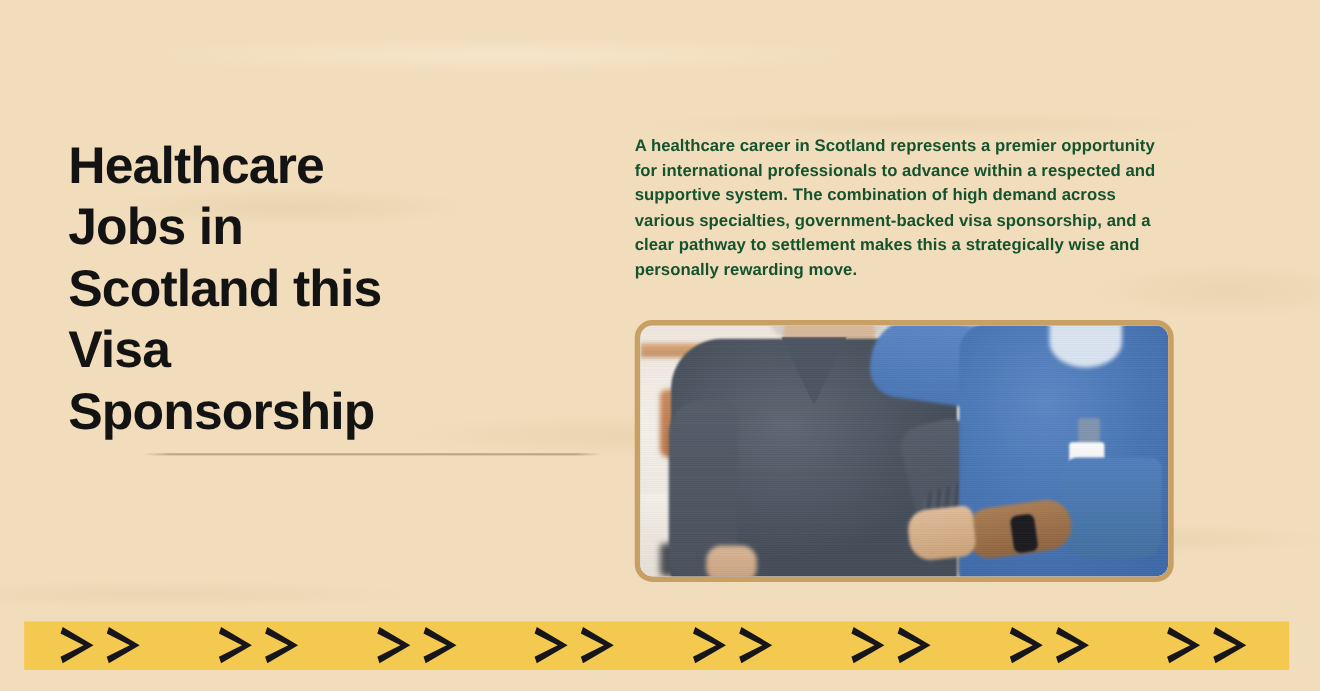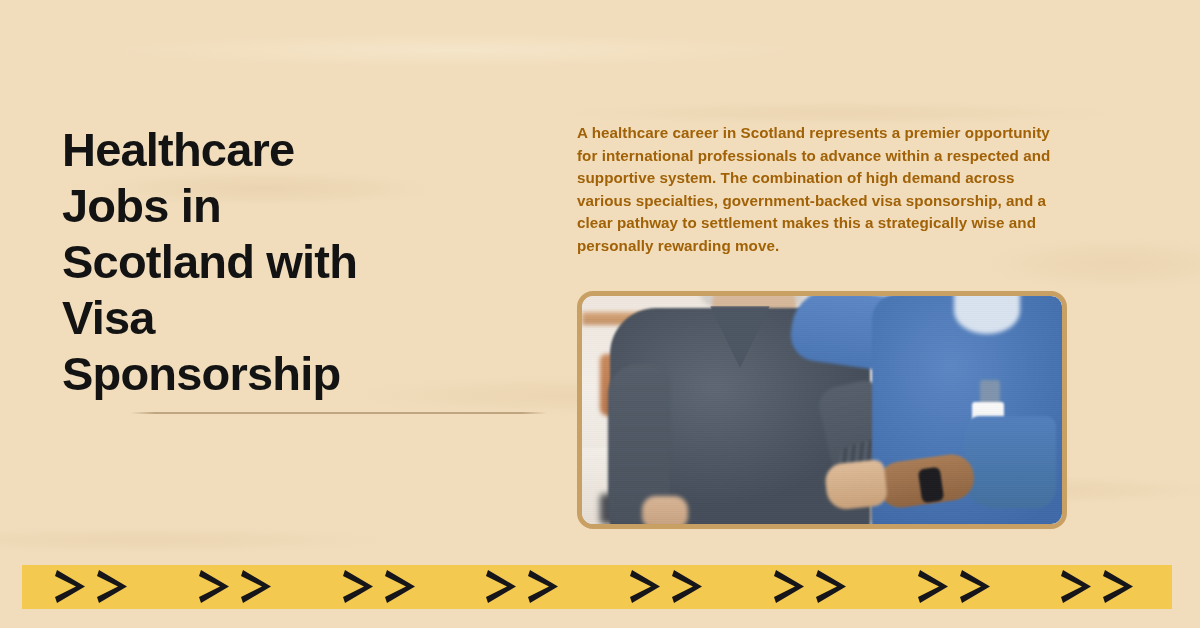--- a/index.html
+++ b/index.html
@@ -76,21 +76,21 @@
        rgba(150,120,80,0.0) 100%);
   }
 
   
   .body-copy{
     position:absolute;left:577px;top:122px;width:487px;
     margin:0;
     font-size:15.2px;
     line-height:22.6px;
     font-weight:600;
-    color:#a16207;
+    color:#14532d;
     letter-spacing:0.05px;
   }
 
   
   .photo-frame{
     position:absolute;left:577px;top:291px;width:490px;height:238px;
     border:5px solid #c9a063;
     border-radius:16px;
     box-sizing:border-box;
     overflow:hidden;
@@ -283,21 +283,21 @@
 </style>
 </head>
 <body>
 
 <div class="wood-bg"></div>
 <div class="wood-knots"></div>
 
 <div class="title-block">
   <h1 class="headline">Healthcare
 Jobs in
-Scotland with
+Scotland this
 Visa
 Sponsorship</h1>
 </div>
 <div class="title-rule"></div>
 
 <p class="body-copy">A healthcare career in Scotland represents a premier opportunity for international professionals to advance within a respected and supportive system. The combination of high demand across various specialties, government-backed visa sponsorship, and a clear pathway to settlement makes this a strategically wise and personally rewarding move.</p>
 
 <div class="photo-frame">
   <div class="photo">
     <div class="ph-room"></div>

